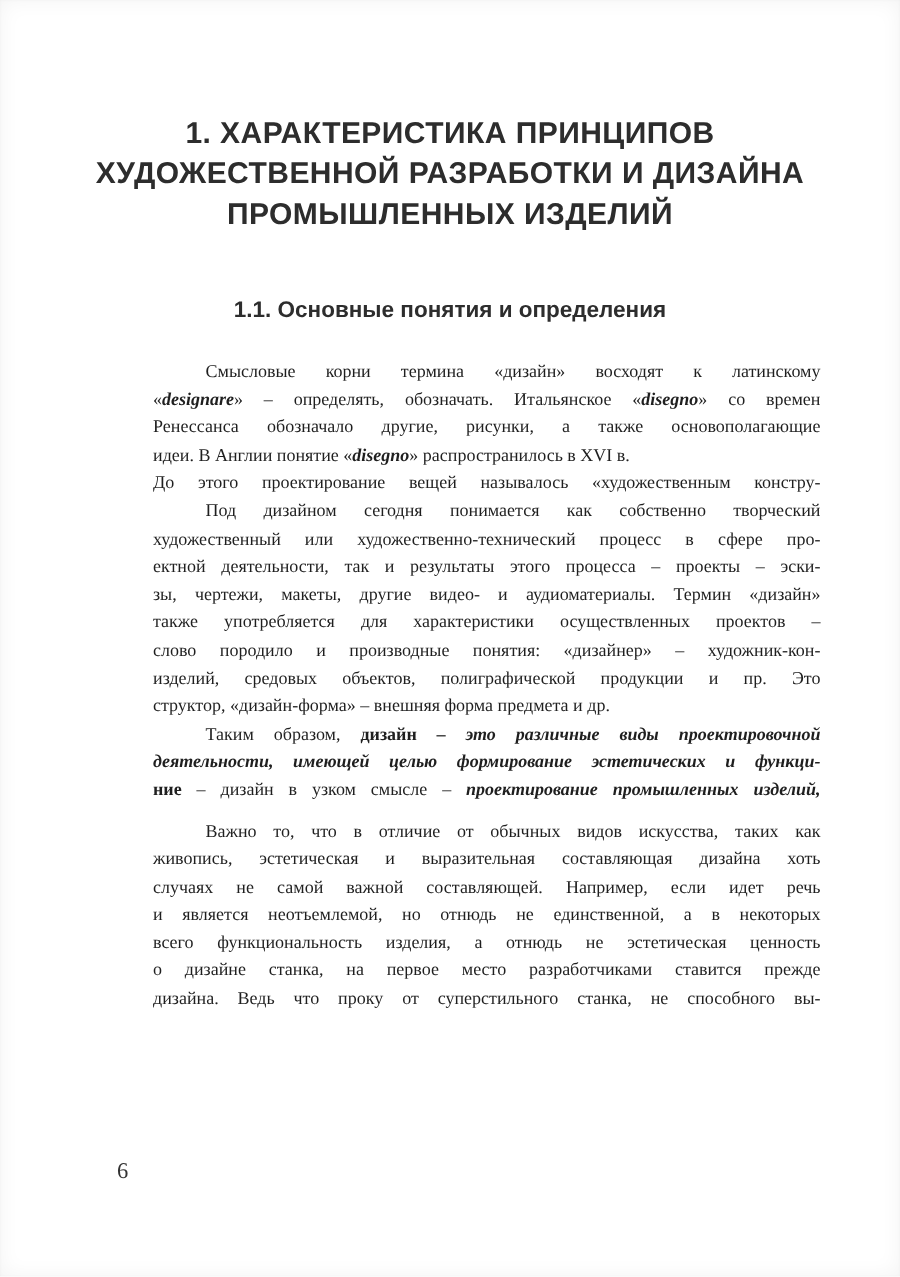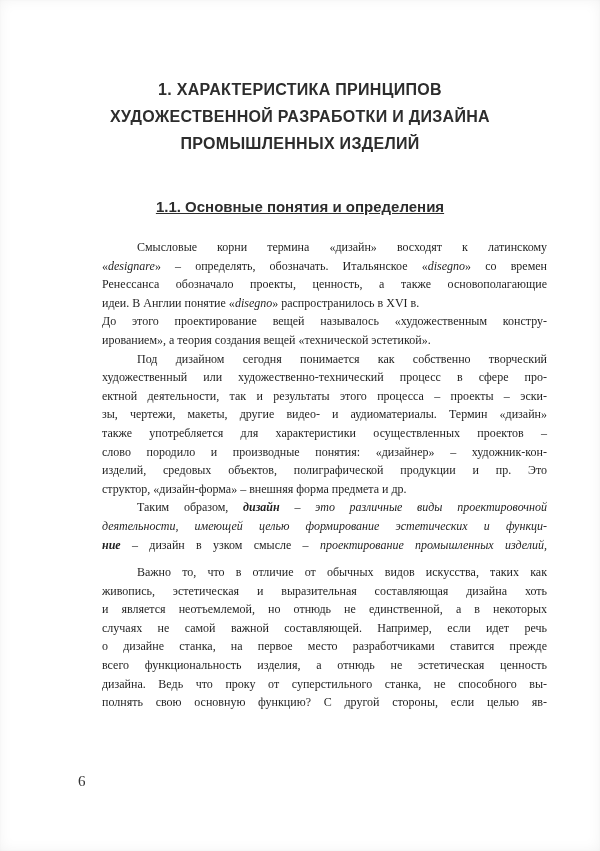--- a/index.html
+++ b/index.html
@@ -16,34 +16,33 @@
     box-shadow: inset 0 0 14px rgba(0,0,0,0.05), inset 0 0 2px rgba(0,0,0,0.04);
     overflow: hidden;
     font-family: "Liberation Serif", serif;
     color: #1f1f1f;
   }
   .chapter-title {
     margin-top: 76px;
     text-align: center;
     font-family: "Liberation Sans", sans-serif;
     font-weight: 700;
-    font-size: 16px;
+    font-size: 20px;
     line-height: 27px;
     letter-spacing: 0.3px;
     color: #2d2d2d;
   }
   .section-heading {
     margin-top: 40px;
     text-align: center;
     font-family: "Liberation Sans", sans-serif;
     font-weight: 700;
     font-size: 15px;
     line-height: 20px;
     color: #2d2d2d;
-    text-decoration: underline;
   }
   .body-text {
     --lh: 18.6px;
     margin: 21px 77px 0 102px;
     width: 445px;
     font-size: 12px;
   }
   .para { margin: 0; }
   .para:nth-child(5) { margin-top: 9px; }
   .line {
@@ -51,22 +50,22 @@
     line-height: var(--lh);
     text-align: left;
     white-space: normal;
   }
   .line.just {
     text-align: justify;
     text-align-last: justify;
   }
   .line.first { text-indent: 35px; }
   .seg-n { font-style: normal; font-weight: 400; }
-  .seg-i { font-style: italic; font-weight: 400; }
-  .seg-bi { font-style: italic; font-weight: 700; }
+  .seg-i { font-style: italic; font-weight: 700; }
+  .seg-bi { font-weight: 700; }
   .page-number {
     position: absolute;
     left: 78px;
     top: 773px;
     font-size: 15px;
     color: #333333;
   }
 </style>
 </head>
 <body>
@@ -78,49 +77,47 @@
     <div>ХУДОЖЕСТВЕННОЙ РАЗРАБОТКИ И ДИЗАЙНА</div>
     <div>ПРОМЫШЛЕННЫХ ИЗДЕЛИЙ</div>
   </div>
 
   <div class="section-heading">1.1. Основные понятия и определения</div>
 
   <div class="body-text">
       <div class="para">
         <div class="line first just"><span class="seg-n">Смысловые корни термина «дизайн» восходят к латинскому</span></div>
         <div class="line just"><span class="seg-n">«</span><span class="seg-i">designare</span><span class="seg-n">» – определять, обозначать. Итальянское «</span><span class="seg-i">disegno</span><span class="seg-n">» со времен</span></div>
-        <div class="line just"><span class="seg-n">Ренессанса обозначало проекты, ценность, а также основополагающие</span></div>
+        <div class="line just"><span class="seg-n">Ренессанса обозначало другие, рисунки, а также основополагающие</span></div>
         <div class="line"><span class="seg-n">идеи. В Англии понятие «</span><span class="seg-i">disegno</span><span class="seg-n">» распространилось в XVI в.</span></div>
       </div>
       <div class="para">
         <div class="line just"><span class="seg-n">До этого проектирование вещей называлось «художественным констру-</span></div>
-        <div class="line"><span class="seg-n">ированием», а теория создания вещей «технической эстетикой».</span></div>
       </div>
       <div class="para">
         <div class="line first just"><span class="seg-n">Под дизайном сегодня понимается как собственно творческий</span></div>
         <div class="line just"><span class="seg-n">художественный или художественно-технический процесс в сфере про-</span></div>
         <div class="line just"><span class="seg-n">ектной деятельности, так и результаты этого процесса – проекты – эски-</span></div>
         <div class="line just"><span class="seg-n">зы, чертежи, макеты, другие видео- и аудиоматериалы. Термин «дизайн»</span></div>
         <div class="line just"><span class="seg-n">также употребляется для характеристики осуществленных проектов –</span></div>
         <div class="line just"><span class="seg-n">слово породило и производные понятия: «дизайнер» – художник-кон-</span></div>
         <div class="line just"><span class="seg-n">изделий, средовых объектов, полиграфической продукции и пр. Это</span></div>
         <div class="line"><span class="seg-n">структор, «дизайн-форма» – внешняя форма предмета и др.</span></div>
       </div>
       <div class="para">
         <div class="line first just"><span class="seg-n">Таким образом, </span><span class="seg-bi">дизайн</span><span class="seg-i"> – это различные виды проектировочной</span></div>
         <div class="line just"><span class="seg-i">деятельности, имеющей целью формирование эстетических и функци-</span></div>
         <div class="line just"><span class="seg-bi">ние</span><span class="seg-n"> – дизайн в узком смысле – </span><span class="seg-i">проектирование промышленных изделий,</span></div>
       </div>
       <div class="para">
         <div class="line first just"><span class="seg-n">Важно то, что в отличие от обычных видов искусства, таких как</span></div>
         <div class="line just"><span class="seg-n">живопись, эстетическая и выразительная составляющая дизайна хоть</span></div>
+        <div class="line just"><span class="seg-n">случаях не самой важной составляющей. Например, если идет речь</span></div>
         <div class="line just"><span class="seg-n">и является неотъемлемой, но отнюдь не единственной, а в некоторых</span></div>
-        <div class="line just"><span class="seg-n">случаях не самой важной составляющей. Например, если идет речь</span></div>
+        <div class="line just"><span class="seg-n">всего функциональность изделия, а отнюдь не эстетическая ценность</span></div>
         <div class="line just"><span class="seg-n">о дизайне станка, на первое место разработчиками ставится прежде</span></div>
-        <div class="line just"><span class="seg-n">всего функциональность изделия, а отнюдь не эстетическая ценность</span></div>
         <div class="line just"><span class="seg-n">дизайна. Ведь что проку от суперстильного станка, не способного вы-</span></div>
-        <div class="line just"><span class="seg-n">полнять свою основную функцию? С другой стороны, если целью яв-</span></div>
       </div>
     </div>
 
   <div class="page-number">6</div>
 
 </div>
 
 </body></html>

